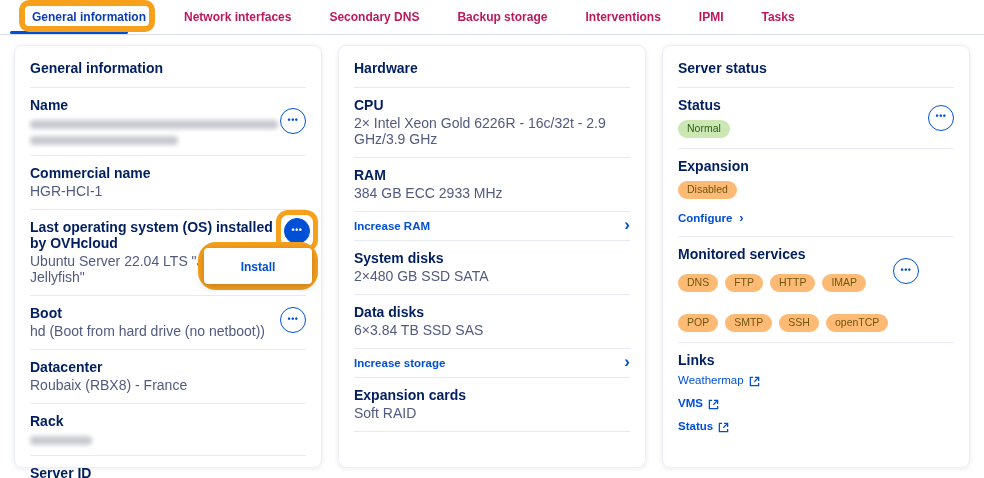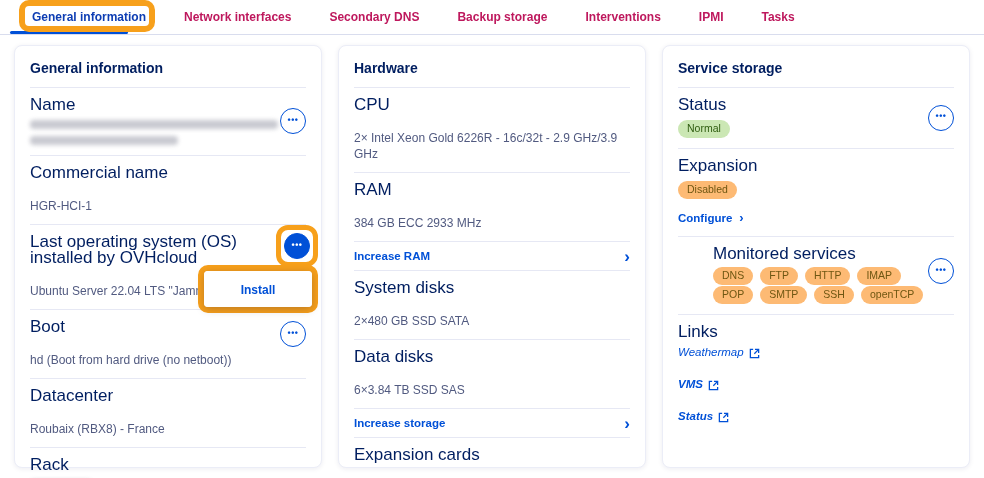--- a/index.html
+++ b/index.html
@@ -16,60 +16,60 @@
     border:6px solid #f7a01b; border-radius:10px; pointer-events:none; z-index:3; }
 
   
   .cards { display:flex; gap:16px; padding:10px 14px 0; height:433px; }
   .card { flex:1; background:#fff; border:1px solid #ebedf7; border-radius:8px;
     box-shadow:0 1px 5px rgba(20,20,90,0.08); padding:0 15px; overflow:visible; }
   .card-title { font-size:14px; font-weight:700; color:#001e60; padding:14px 0 11px; border-bottom:1px solid #e6e8f4; }
   .row { padding:9px 0 10px; border-bottom:1px solid #e6e8f4; position:relative; }
   .row.last { border-bottom:none; }
   .row-flex { display:flex; justify-content:space-between; align-items:center; }
-  .f-label { font-size:17px; font-weight:400; color:#001e60; line-height:16px; }
-  .f-value { font-size:12px; color:#515a80; line-height:16px; margin-top:17px; }
+  .f-label { font-size:14px; font-weight:700; color:#001e60; line-height:16px; }
+  .f-value { font-size:14px; color:#515a80; line-height:16px; margin-top:2px; }
 
   
   .redacted { height:9px; background:#c9cad1; border-radius:4px; filter:blur(2px); margin-top:7px; }
 
   
   .dots-btn { width:26px; height:26px; border-radius:50%; border:1.5px solid #0050d7; background:#fff;
     color:#0050d7; display:flex; align-items:center; justify-content:center; cursor:pointer; flex:0 0 auto; }
   .dots-btn .dots { font-size:9px; font-weight:700; letter-spacing:0.5px; line-height:1; transform:translateY(-1px); }
   .dots-btn.filled { background:#0050d7; color:#fff; border-color:#0050d7; }
 
   
   .blue-link { font-size:11.5px; font-weight:700; color:#0050d7; text-decoration:none; cursor:pointer;
     display:inline-flex; align-items:center; gap:7px; }
   .chev { color:#0050d7; font-size:17px; font-weight:700; line-height:10px; }
-  .link-row { display:flex; justify-content:space-between; align-items:flex-end; padding:8px 0; border-bottom:1px solid #e6e8f4; }
+  .link-row { display:flex; justify-content:space-between; align-items:flex-start; padding:8px 0; border-bottom:1px solid #e6e8f4; }
 
   
   .badge { display:inline-block; font-size:10.5px; font-weight:400; padding:2px 9px 3px; border-radius:999px; line-height:13px; }
   .badge.green { background:#cbe7b4; color:#2f5c10; }
   .badge.yellow { background:#fdba74; color:#6f5712; }
-  .badge-wrap { display:flex; flex-wrap:wrap; gap:1px 7px; margin-top:5px; max-width:215px; }
+  .badge-wrap { display:flex; flex-wrap:wrap; gap:22px 7px; margin-top:12px; max-width:215px; }
 
   
   .os-row { z-index:6; }
   .os-btn-annotation { position:absolute; right:-12px; top:0px; border:5px solid #f7a01b; border-radius:12px;
     padding:3px; background:transparent; z-index:7; }
-  .install-annotation { position:absolute; right:-12px; top:40px; border:6px solid #f7a01b; border-radius:10px; z-index:8; }
+  .install-annotation { position:absolute; right:-12px; top:32px; border:6px solid #f7a01b; border-radius:18px; z-index:8; }
   .install-popup { background:#fff; border-radius:4px; box-shadow:0 2px 8px rgba(10,10,60,0.25);
     width:108px; padding:9px 0; text-align:center; }
   .install-item { background:none; border:none; font-family:inherit; font-size:12px; font-weight:700; color:#0050d7; cursor:pointer; }
 
   
   .ext-icon { flex:0 0 auto; margin-left:5px; transform:translateY(1px); }
-  .links-list { display:flex; flex-direction:column; gap:20px; margin-top:6px;font-style:italic; }
+  .links-list { display:flex; flex-direction:column; gap:11px; margin-top:6px; }
   .links-list .blue-link { gap:0; }
 
   
-  .mon-row { display:flex; justify-content:flex-end; align-items:flex-start; }
+  .mon-row { display:flex; justify-content:flex-start; align-items:flex-start; }
 
   
   .next-cards { display:flex; gap:16px; padding:12px 14px 0; }
 </style>
 </head>
 <body>
 
 <div class="tabbar">
   <div class="tabs">
     <div class="tab active">
@@ -183,21 +183,21 @@
       <span class="chev">›</span>
     </div>
 
     <div class="row">
       <div class="f-label">Expansion cards</div>
       <div class="f-value">Soft RAID</div>
     </div>
   </div>
 
   <div class="card">
-    <div class="card-title">Service storage</div>
+    <div class="card-title">Server status</div>
 
     <div class="row row-flex">
       <div style="flex:1">
         <div class="f-label">Status</div>
         <div style="margin-top:5px"><span class="badge green">Normal</span></div>
       </div>
       <button class="dots-btn">
         <span class="dots">•••</span>
       </button>
     </div>

